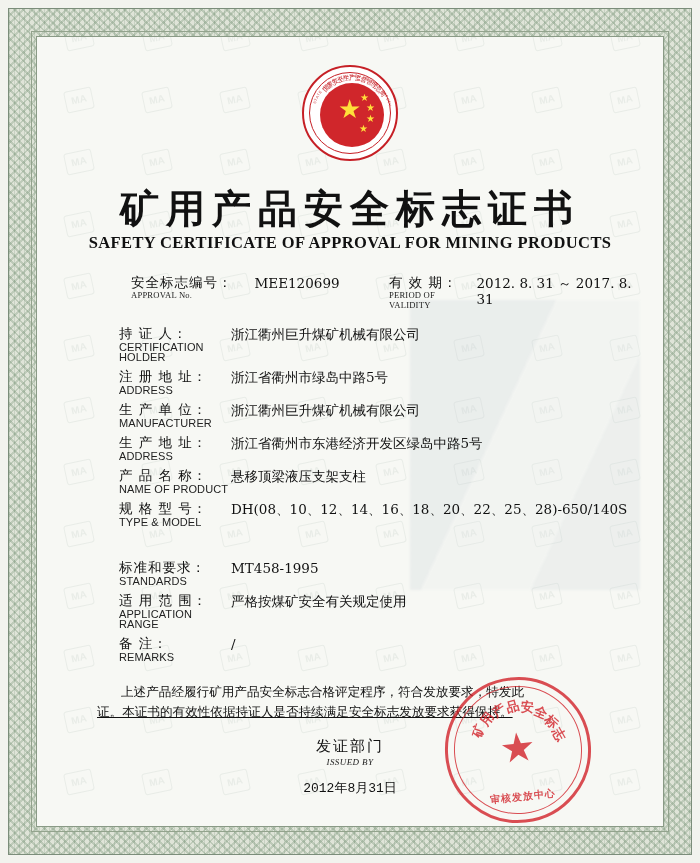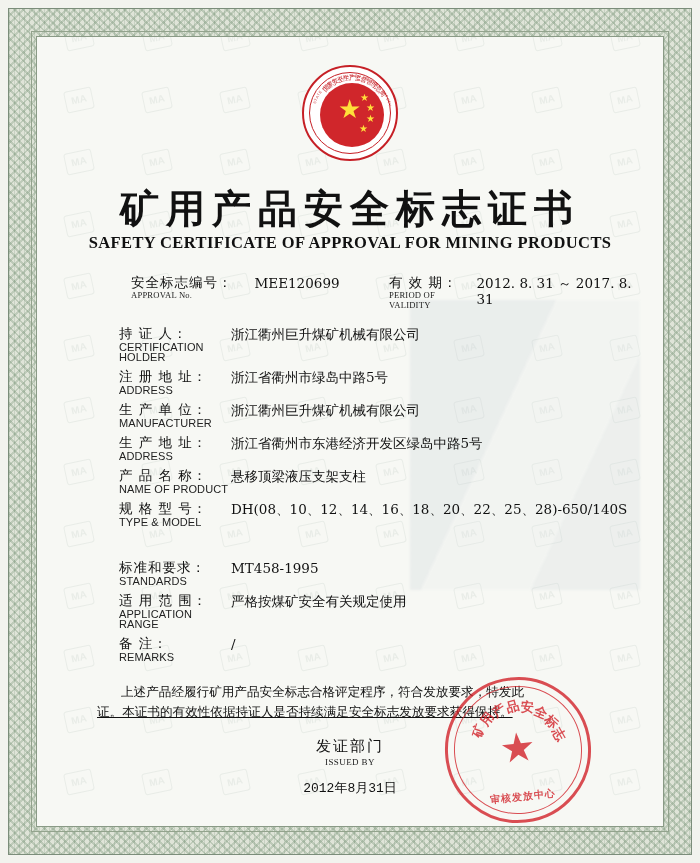--- a/index.html
+++ b/index.html
@@ -290,20 +290,21 @@
     font-size: 15px;
     letter-spacing: 2px;
     color: #111;
   }
   .issued .en {
     font-family: "Liberation Serif", serif;
     font-size: 9px;
     letter-spacing: .4px;
     color: #222;
     margin-top: 1px;
+    font-style: italic;
   }
   .issue-date {
     position: absolute;
     top: 742px;
     left: 0; right: 0;
     text-align: center;
     font-family: Liberation Mono, monospace;
     font-size: 13px;
     color: #111;
   }

